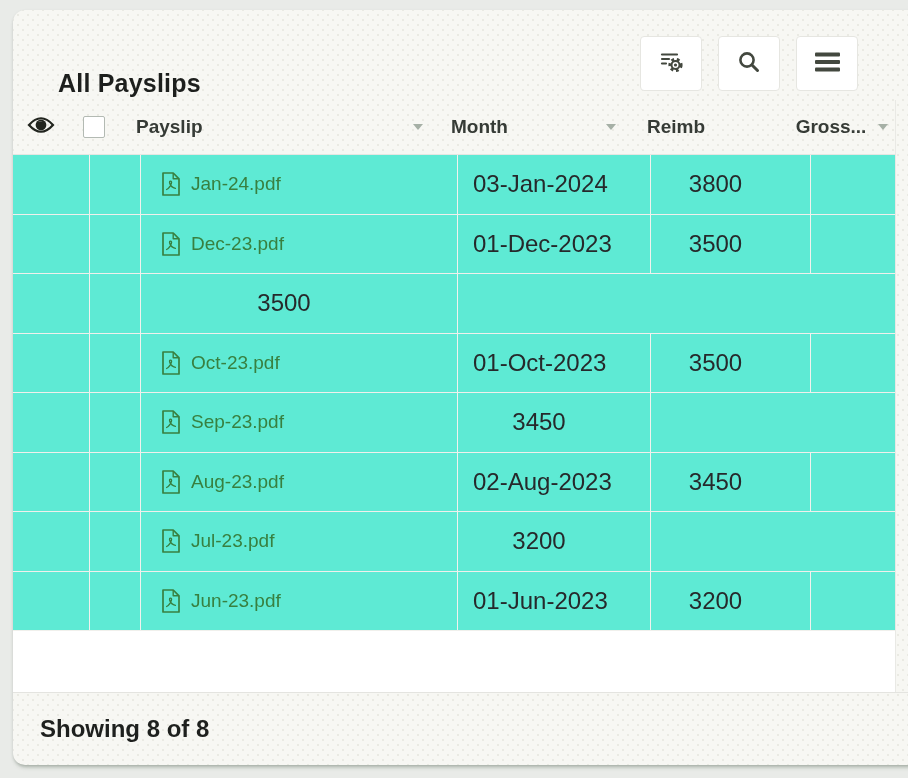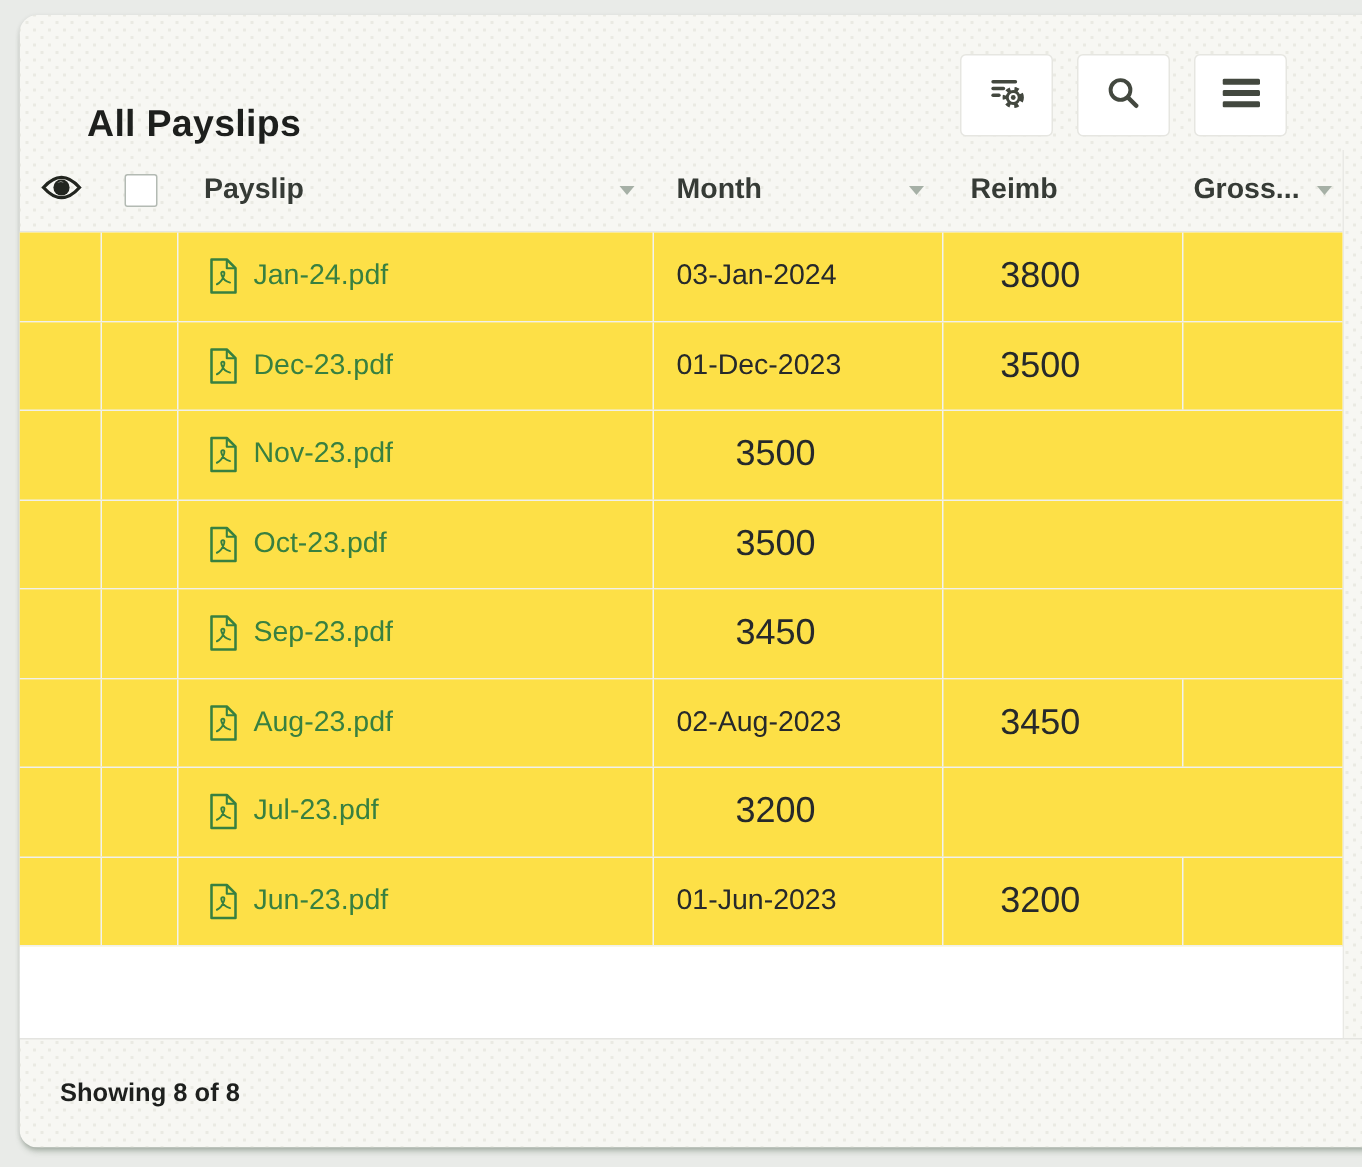--- a/index.html
+++ b/index.html
@@ -51,35 +51,35 @@
   .sort-arrow {
     width:0; height:0; flex:0 0 auto;
     border-left:5.5px solid transparent; border-right:5.5px solid transparent;
     border-top:6.5px solid #a6b0a6;
   }
   .checkbox {
     width:22px; height:22px; background:#fff; border:1px solid #b3bab3;
     border-radius:2px; display:inline-block; cursor:pointer;
   }
   .tbody { background:#fff; }
-  .tr { height:59.5px; background:#fde047; border-bottom:1px solid #f0f0ec; cursor:pointer; }
+  .tr { height:59.5px; background:#5eead4; border-bottom:1px solid #f0f0ec; cursor:pointer;padding-left:22px; }
   .td { height:100%; display:flex; align-items:center; border-right:1px solid #f2f2ee; overflow:hidden; }
   .td:last-child { border-right:none; }
   .td-payslip { padding-left:19px; gap:9px; }
-  .td-month { padding-left:15px; font-size:19px; color:#26292b; }
+  .td-month { padding-left:15px; font-size:24px; color:#26292b; }
   .td-gross { justify-content:center; padding-right:30px; font-size:24px; color:#26292b; }
   .pdf-link { font-size:19px; color:#388040; text-decoration:none; white-space:nowrap; }
   .pdf-icon { display:inline-flex; flex:0 0 auto; }
   .filler { height:61px; background:#fff; }
   
   .card-footer {
     height:73px; border-top:1px solid #e4e4e0;
     display:flex; align-items:center;
   }
-  .footer-summary { margin-left:27px; font-size:17px; font-weight:700; color:#1e201e; }
+  .footer-summary { margin-left:27px; font-size:24px; font-weight:700; color:#1e201e; }
 </style>
 </head>
 <body style="background: rgb(233, 235, 232);">
 
 <div class="card">
 
   <div class="topbar">
     <div class="page-title">All Payslips</div>
     <div class="toolbar">
       <button class="tool-btn">
@@ -179,47 +179,38 @@
             <a class="pdf-link" href="#" style="color: rgb(56, 128, 64);">Dec-23.pdf</a>
           </div>
           <div class="td td-month">01-Dec-2023</div>
           <div class="td td-gross">3500</div>
           <div class="td td-reimb"></div>
         </div>
 
         <div class="tr">
           <div class="td td-eye"></div>
           <div class="td td-check"></div>
-          <div class="td td-payslip">
-            <span class="pdf-icon">
-              <svg width="22" height="26" viewBox="0 0 22 26" fill="none">
-                <path d="M3 2 h10.2 l5.8 5.8 V24 H3 Z" stroke="#388040" stroke-width="1.7" fill="none" stroke-linejoin="round"></path>
-                <path d="M13.2 2 v5.8 h5.8" stroke="#388040" stroke-width="1.4" fill="none" stroke-linejoin="round"></path>
-                <path d="M6.6 18.5 q3.4 -1.6 4.8 -6.2 q.6 -2.2 -.9 -2.2 q-1.5 0 -.7 2.4 q1.2 3.8 5.6 4.9" stroke="#388040" stroke-width="1.3" fill="none" stroke-linecap="round"></path>
-              </svg>
-            </span>
-            <a class="pdf-link" href="#" style="color: rgb(56, 128, 64);">Nov-23.pdf</a>
-          </div>
           <div class="td td-gross">3500</div>
           <div class="td td-reimb"></div>
         </div>
 
         <div class="tr">
           <div class="td td-eye"></div>
           <div class="td td-check"></div>
           <div class="td td-payslip">
             <span class="pdf-icon">
               <svg width="22" height="26" viewBox="0 0 22 26" fill="none">
                 <path d="M3 2 h10.2 l5.8 5.8 V24 H3 Z" stroke="#388040" stroke-width="1.7" fill="none" stroke-linejoin="round"></path>
                 <path d="M13.2 2 v5.8 h5.8" stroke="#388040" stroke-width="1.4" fill="none" stroke-linejoin="round"></path>
                 <path d="M6.6 18.5 q3.4 -1.6 4.8 -6.2 q.6 -2.2 -.9 -2.2 q-1.5 0 -.7 2.4 q1.2 3.8 5.6 4.9" stroke="#388040" stroke-width="1.3" fill="none" stroke-linecap="round"></path>
               </svg>
             </span>
             <a class="pdf-link" href="#" style="color: rgb(56, 128, 64);">Oct-23.pdf</a>
           </div>
+          <div class="td td-month">01-Oct-2023</div>
           <div class="td td-gross">3500</div>
           <div class="td td-reimb"></div>
         </div>
 
         <div class="tr">
           <div class="td td-eye"></div>
           <div class="td td-check"></div>
           <div class="td td-payslip">
             <span class="pdf-icon">
               <svg width="22" height="26" viewBox="0 0 22 26" fill="none">

